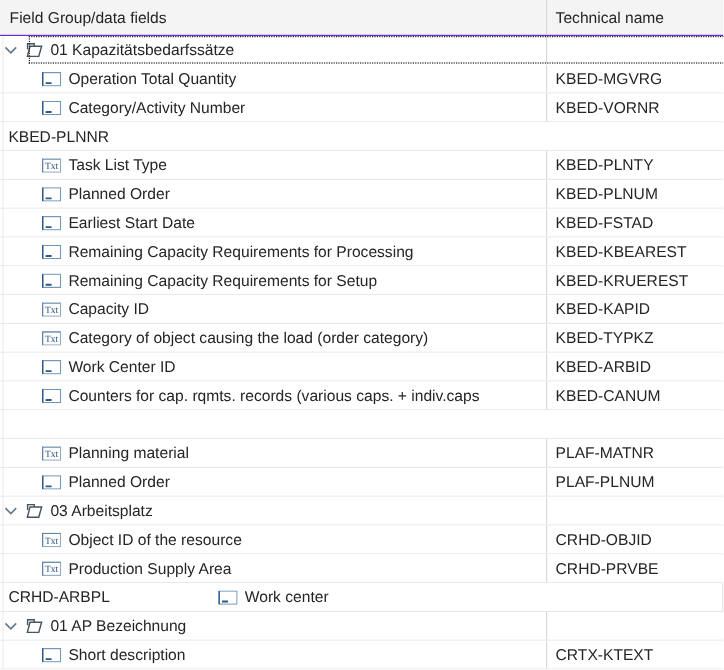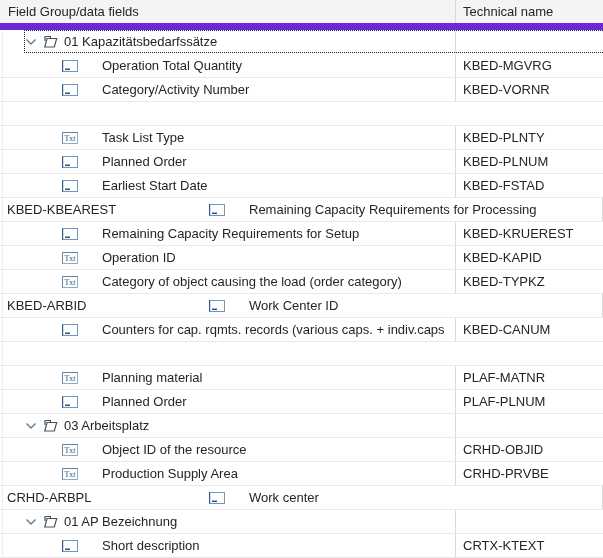--- a/index.html
+++ b/index.html
@@ -10,44 +10,44 @@
     font-family:"Liberation Sans","DejaVu Sans",sans-serif;
     font-size:13px;
     color:#252525;
     overflow:hidden;
     box-sizing:border-box;
   }
   .header{
     display:flex;
     height:30px;
     background:#f4f4f4;
-    border-bottom:7px solid #6d28d9;
+    border-bottom:1px solid #6d28d9;
     box-sizing:border-box;
   }
   .cell{display:flex;align-items:center;box-sizing:border-box;overflow:hidden;white-space:nowrap;}
   .c1{width:456px;border-right:1px solid #d9d9d9;}
   .c2{flex:1;padding-left:7px;}
   .hcell.c1{padding-left:8px;}
   .tbody{position:relative;}
   .row{
     position:relative;
     display:flex;
     height:24px;
     border-bottom:1px solid #e9e9e9;
     box-sizing:border-box;
     background:#fff;
     cursor:default;
   }
   .row.selected{border-bottom-color:transparent;}
-  .row.group .c1{padding-left:24px;}
-  .row.leaf .c1{padding-left:62px;}
+  .row.group .c1{padding-left:2px;}
+  .row.leaf .c1{padding-left:35px;}
   .icon{display:inline-flex;align-items:center;justify-content:center;flex:0 0 auto;}
   .chev{margin-right:4px;cursor:pointer;}
   .folder{margin-right:5px;}
-  .fldicon{margin-right:24px;}
+  .fldicon{margin-right:6px;}
   .lbl{overflow:hidden;white-space:nowrap;}
   .sel-outline{
     position:absolute;
     left:24px;right:0;top:0;bottom:0;
     border-top:1px dotted #1c1c1c;
     border-bottom:1px dotted #1c1c1c;
     border-left:1px dotted #1c1c1c;
     pointer-events:none;
   }
   .gutter-line{
@@ -115,20 +115,23 @@
               <line x1="3" y1="9.3" x2="8" y2="9.3" stroke="#2e5785" stroke-width="1.6"></line>
             </svg>
           </span>
           <span class="lbl">Category/Activity Number</span>
         </div>
         <div class="cell c2">
           <span>KBED-VORNR</span>
         </div>
       </div>
       <div class="row leaf">
+        <div class="cell c2">
+          <span>KBED-PLNNR</span>
+        </div>
       </div>
       <div class="row leaf">
         <div class="cell c1">
           <span class="icon fldicon">
             <svg width="16" height="12" viewBox="0 0 16 12">
               <rect x="0.5" y="0.5" width="15" height="11" fill="#ffffff" stroke="#93adc7"></rect>
               <path d="M0.5 11.5 L0.5 0.5 L15.5 0.5" fill="none" stroke="#64839f"></path>
               <text x="8" y="9" text-anchor="middle" font-size="8" font-family="Liberation Serif, serif" fill="#2e5785">Txt</text>
             </svg>
           </span>
@@ -162,33 +165,33 @@
               <line x1="3" y1="9.3" x2="8" y2="9.3" stroke="#2e5785" stroke-width="1.6"></line>
             </svg>
           </span>
           <span class="lbl">Earliest Start Date</span>
         </div>
         <div class="cell c2">
           <span>KBED-FSTAD</span>
         </div>
       </div>
       <div class="row leaf">
+        <div class="cell c1">
+          <span class="icon fldicon">
+            <svg width="16" height="12" viewBox="0 0 16 12">
+              <rect x="0.5" y="0.5" width="15" height="11" fill="#ffffff" stroke="#7296ba"></rect>
+              <line x1="0.5" y1="0.5" x2="0.5" y2="11.5" stroke="#2e5785" stroke-width="1.4"></line>
+              <line x1="3" y1="9.3" x2="8" y2="9.3" stroke="#2e5785" stroke-width="1.6"></line>
+            </svg>
+          </span>
+          <span class="lbl">Remaining Capacity Requirements for Processing</span>
+        </div>
         <div class="cell c2">
           <span>KBED-KBEAREST</span>
         </div>
-        <div class="cell c1">
-          <span class="icon fldicon">
-            <svg width="16" height="12" viewBox="0 0 16 12">
-              <rect x="0.5" y="0.5" width="15" height="11" fill="#ffffff" stroke="#7296ba"></rect>
-              <line x1="0.5" y1="0.5" x2="0.5" y2="11.5" stroke="#2e5785" stroke-width="1.4"></line>
-              <line x1="3" y1="9.3" x2="8" y2="9.3" stroke="#2e5785" stroke-width="1.6"></line>
-            </svg>
-          </span>
-          <span class="lbl">Remaining Capacity Requirements for Processing</span>
-        </div>
       </div>
       <div class="row leaf">
         <div class="cell c1">
           <span class="icon fldicon">
             <svg width="16" height="12" viewBox="0 0 16 12">
               <rect x="0.5" y="0.5" width="15" height="11" fill="#ffffff" stroke="#7296ba"></rect>
               <line x1="0.5" y1="0.5" x2="0.5" y2="11.5" stroke="#2e5785" stroke-width="1.4"></line>
               <line x1="3" y1="9.3" x2="8" y2="9.3" stroke="#2e5785" stroke-width="1.6"></line>
             </svg>
           </span>
@@ -200,21 +203,21 @@
       </div>
       <div class="row leaf">
         <div class="cell c1">
           <span class="icon fldicon">
             <svg width="16" height="12" viewBox="0 0 16 12">
               <rect x="0.5" y="0.5" width="15" height="11" fill="#ffffff" stroke="#93adc7"></rect>
               <path d="M0.5 11.5 L0.5 0.5 L15.5 0.5" fill="none" stroke="#64839f"></path>
               <text x="8" y="9" text-anchor="middle" font-size="8" font-family="Liberation Serif, serif" fill="#2e5785">Txt</text>
             </svg>
           </span>
-          <span class="lbl">Operation ID</span>
+          <span class="lbl">Capacity ID</span>
         </div>
         <div class="cell c2">
           <span>KBED-KAPID</span>
         </div>
       </div>
       <div class="row leaf">
         <div class="cell c1">
           <span class="icon fldicon">
             <svg width="16" height="12" viewBox="0 0 16 12">
               <rect x="0.5" y="0.5" width="15" height="11" fill="#ffffff" stroke="#93adc7"></rect>
@@ -222,32 +225,32 @@
               <text x="8" y="9" text-anchor="middle" font-size="8" font-family="Liberation Serif, serif" fill="#2e5785">Txt</text>
             </svg>
           </span>
           <span class="lbl">Category of object causing the load (order category)</span>
         </div>
         <div class="cell c2">
           <span>KBED-TYPKZ</span>
         </div>
       </div>
       <div class="row leaf">
+        <div class="cell c1">
+          <span class="icon fldicon">
+            <svg width="16" height="12" viewBox="0 0 16 12">
+              <rect x="0.5" y="0.5" width="15" height="11" fill="#ffffff" stroke="#7296ba"></rect>
+              <line x1="0.5" y1="0.5" x2="0.5" y2="11.5" stroke="#2e5785" stroke-width="1.4"></line>
+              <line x1="3" y1="9.3" x2="8" y2="9.3" stroke="#2e5785" stroke-width="1.6"></line>
+            </svg>
+          </span>
+          <span class="lbl">Work Center ID</span>
+        </div>
         <div class="cell c2">
           <span>KBED-ARBID</span>
-        </div>
-        <div class="cell c1">
-          <span class="icon fldicon">
-            <svg width="16" height="12" viewBox="0 0 16 12">
-              <rect x="0.5" y="0.5" width="15" height="11" fill="#ffffff" stroke="#7296ba"></rect>
-              <line x1="0.5" y1="0.5" x2="0.5" y2="11.5" stroke="#2e5785" stroke-width="1.4"></line>
-              <line x1="3" y1="9.3" x2="8" y2="9.3" stroke="#2e5785" stroke-width="1.6"></line>
-            </svg>
-          </span>
-          <span class="lbl">Work Center ID</span>
         </div>
       </div>
       <div class="row leaf">
         <div class="cell c1">
           <span class="icon fldicon">
             <svg width="16" height="12" viewBox="0 0 16 12">
               <rect x="0.5" y="0.5" width="15" height="11" fill="#ffffff" stroke="#7296ba"></rect>
               <line x1="0.5" y1="0.5" x2="0.5" y2="11.5" stroke="#2e5785" stroke-width="1.4"></line>
               <line x1="3" y1="9.3" x2="8" y2="9.3" stroke="#2e5785" stroke-width="1.6"></line>
             </svg>

